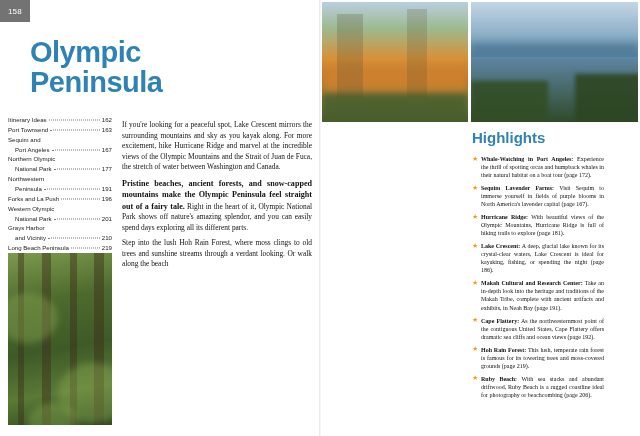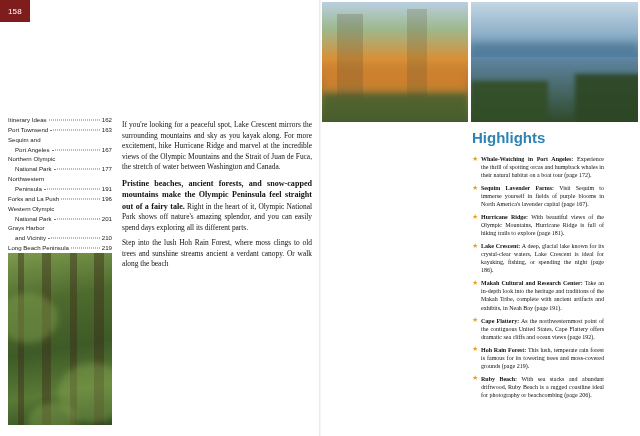--- a/index.html
+++ b/index.html
@@ -10,21 +10,21 @@
     background:#ffffff;
     overflow:hidden;
     position:relative;
   }
   .page { position:absolute; inset:0; display:flex; }
 
   
   .left-page { width:320px; height:436px; position:relative; background:#ffffff; }
   .folio {
     position:absolute; left:0; top:0; width:30px; height:22px;
-    background:#7f1d1d; color:#fff; font-family:"Liberation Sans", sans-serif;
+    background:#737373; color:#fff; font-family:"Liberation Sans", sans-serif;
     font-size:8px; display:flex; align-items:center; justify-content:center;
     letter-spacing:0.3px;
   }
   .title {
     position:absolute; left:30px; top:38px; width:190px;
     font-family:"Liberation Sans", sans-serif;
     font-size:29px; line-height:1.02; color:#2f83b4; font-weight:700;
     letter-spacing:-0.5px;
   }
   .toc {
@@ -101,20 +101,21 @@
 </style>
 </head>
 <body>
 
 <div class="page">
 
   <div class="left-page">
 
     <div class="folio">158</div>
 
+    <div class="title">Olympic Peninsula</div>
 
     <div class="toc" id="toc">
         <div class="toc-row">
           <span class="lbl">Itinerary Ideas</span>
           <span class="dots"></span>
           <span class="pg">162</span>
         </div>
         <div class="toc-row">
           <span class="lbl">Port Townsend</span>
           <span class="dots"></span>
@@ -184,21 +185,21 @@
       <div class="trunk" style="left:86px; width:10px;"></div>
       <div class="moss" style="left:-10px; top:40px; width:60px; height:50px;"></div>
       <div class="moss" style="left:50px; top:110px; width:70px; height:60px;"></div>
       <div class="moss" style="left:20px; top:150px; width:50px; height:40px;"></div>
     </div>
 
     <div class="intro">
       <p>If you're looking for a peaceful spot, Lake Crescent mirrors the surrounding mountains and sky as you kayak along. For more excitement, hike Hurricane Ridge and marvel at the incredible views of the Olympic Mountains and the Strait of Juan de Fuca, the stretch of water between Washington and Canada.</p>
       <p><span class="lead">Pristine beaches, ancient forests, and snow-capped mountains make the Olympic Peninsula feel straight out of a fairy tale.</span>
          <span>Right in the heart of it, Olympic National Park shows off nature's amazing splendor, and you can easily spend days exploring all its different parts.</span></p>
-      <p>Step into the lush Hoh Rain Forest, where moss clings to old trees and sunshine streams ancient a verdant canopy. Or walk along the beach</p>
+      <p>Step into the lush Hoh Rain Forest, where moss clings to old trees and sunshine streams through a verdant looking. Or walk along the beach</p>
     </div>
   </div>
 
   <div class="right-page">
 
     <div class="photo-top-left">
       <div class="ph-layer" style="left:0;top:58%;width:100%;height:20%;background:rgba(220,140,50,0.55);filter:blur(4px);"></div>
       <div class="ph-layer" style="left:0;top:76%;width:100%;height:24%;background:rgba(70,92,44,0.8);filter:blur(3px);"></div>
       <div class="ph-layer" style="left:10%;top:10%;width:18%;height:70%;background:rgba(90,80,50,0.25);"></div>
       <div class="ph-layer" style="left:58%;top:6%;width:14%;height:74%;background:rgba(90,80,50,0.22);"></div>

